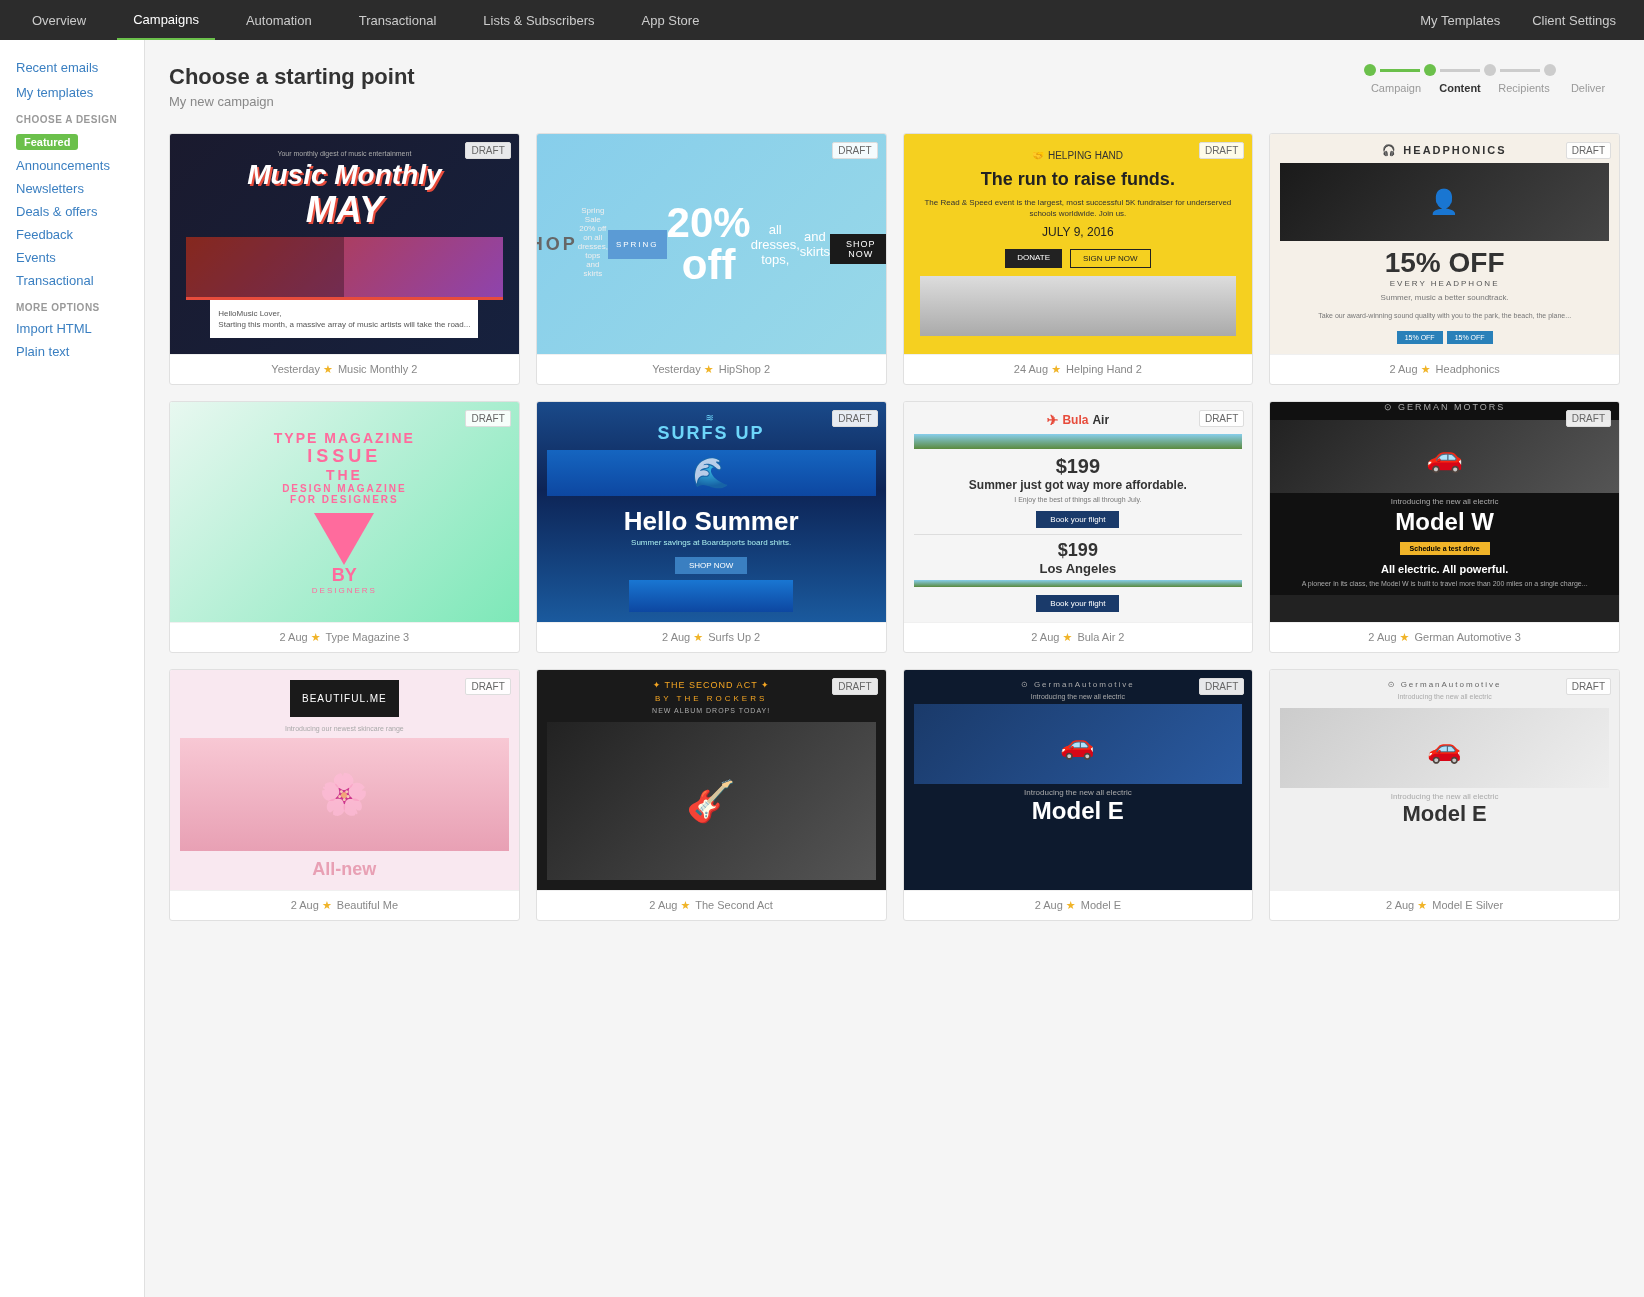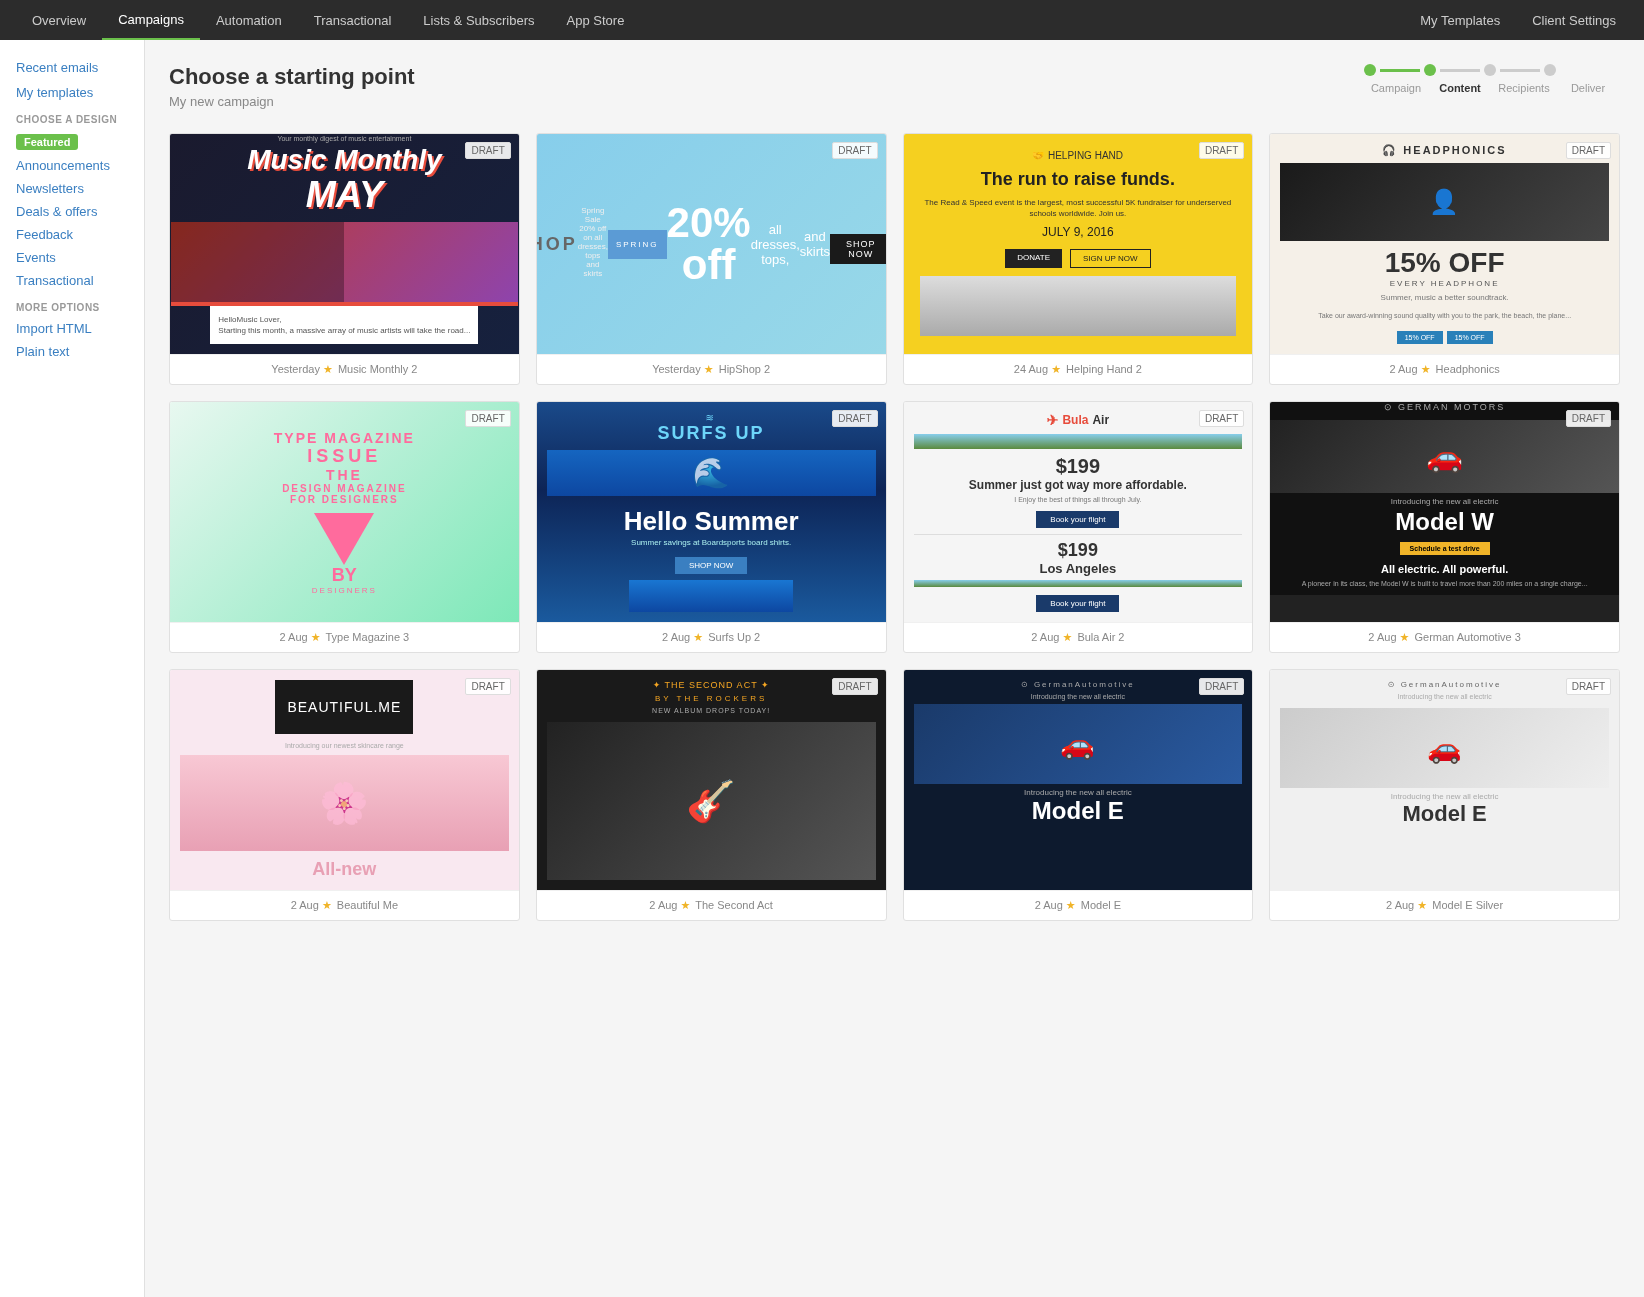--- a/index.html
+++ b/index.html
@@ -6,21 +6,21 @@
     body { font-family: -apple-system, BlinkMacSystemFont, 'Segoe UI', Arial, sans-serif; background: #f5f5f5; color: #333; font-size: 14px; }
 
     
     .top-nav {
       background: #2c2c2c;
       display: flex;
       align-items: center;
       height: 40px;
       padding: 0 16px;
     }
-    .top-nav-left { display: flex; align-items: flex-end; gap: 0; }
+    .top-nav-left { display: flex; align-items: flex-end; gap: 15px; }
     .nav-item {
       color: #ccc;
       padding: 0 16px;
       height: 40px;
       display: flex;
       align-items: center;
       cursor: pointer;
       font-size: 13px;
       text-decoration: none;
     }
@@ -174,21 +174,21 @@
     .template-star { color: #f0b429; margin-right: 2px; }
 
     
     .preview-music {
       background: linear-gradient(135deg, #1a1a2e 0%, #16213e 100%);
       height: 100%;
       display: flex;
       flex-direction: column;
       align-items: center;
       justify-content: flex-start;
-      padding: 1px;
+      padding: 16px;
     }
     .preview-music-title {
       color: #fff;
       font-size: 28px;
       font-weight: 900;
       font-style: italic;
       text-shadow: 2px 2px 0 #e74c3c;
       line-height: 1;
     }
     .preview-music-subtitle {
@@ -339,21 +339,21 @@
     
     .preview-beautiful-me {
       background: #f9e8f0;
       height: 100%;
       display: flex;
       flex-direction: column;
       align-items: center;
       padding: 10px;
       text-align: center;
     }
-    .preview-bm-brand { background: #1a1a1a; color: #fff; padding: 19px 12px; font-size: 14px; letter-spacing: 1px; margin-bottom: 8px; }
+    .preview-bm-brand { background: #1a1a1a; color: #fff; padding: 13px 12px; font-size: 10px; letter-spacing: 1px; margin-bottom: 8px; }
     .preview-bm-flowers { width: 100%; flex: 1; background: linear-gradient(to bottom, #f8c8d4, #e8a0b4); display: flex; align-items: center; justify-content: center; }
     .preview-bm-flower-pattern { font-size: 40px; opacity: 0.7; }
 
     .preview-second-act {
       background: #1a1a1a;
       height: 100%;
       display: flex;
       flex-direction: column;
       align-items: center;
       padding: 10px;

